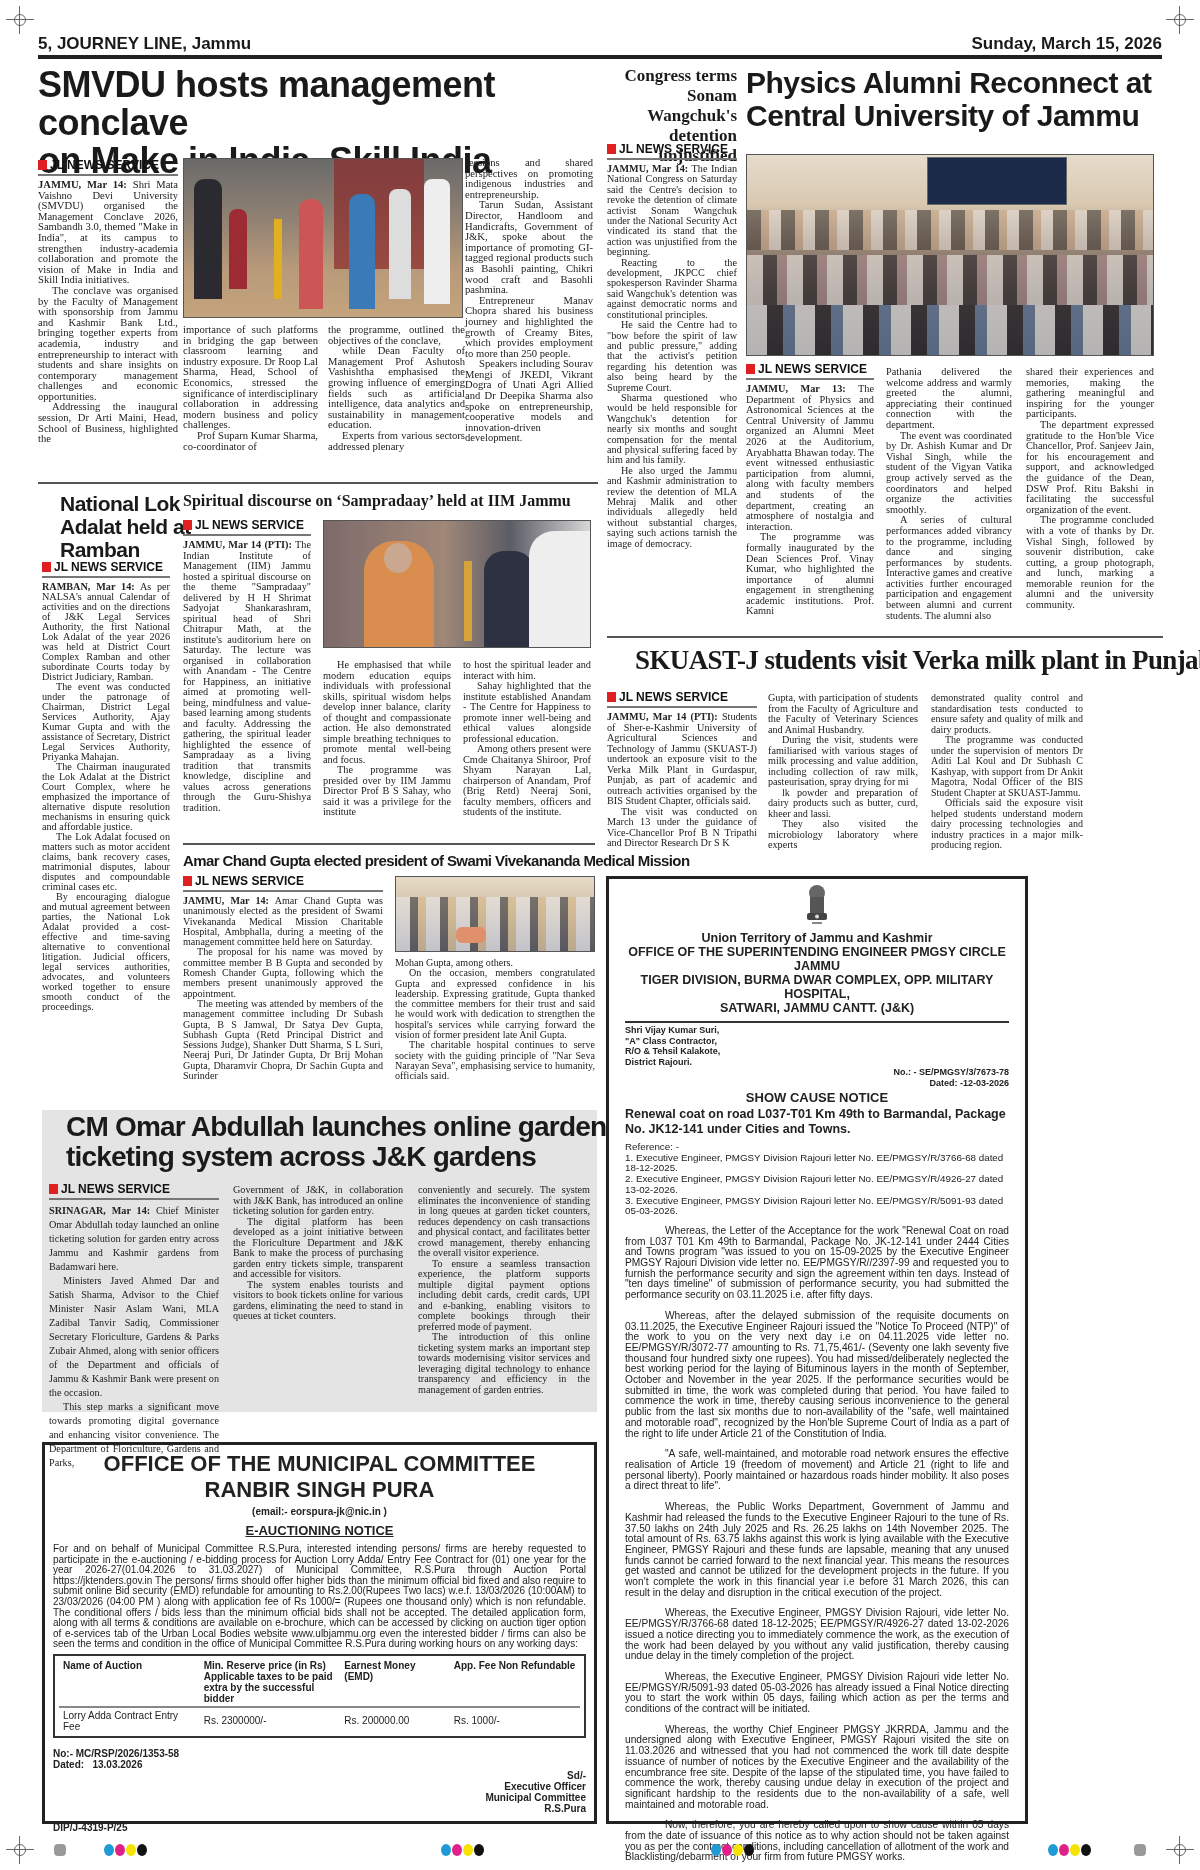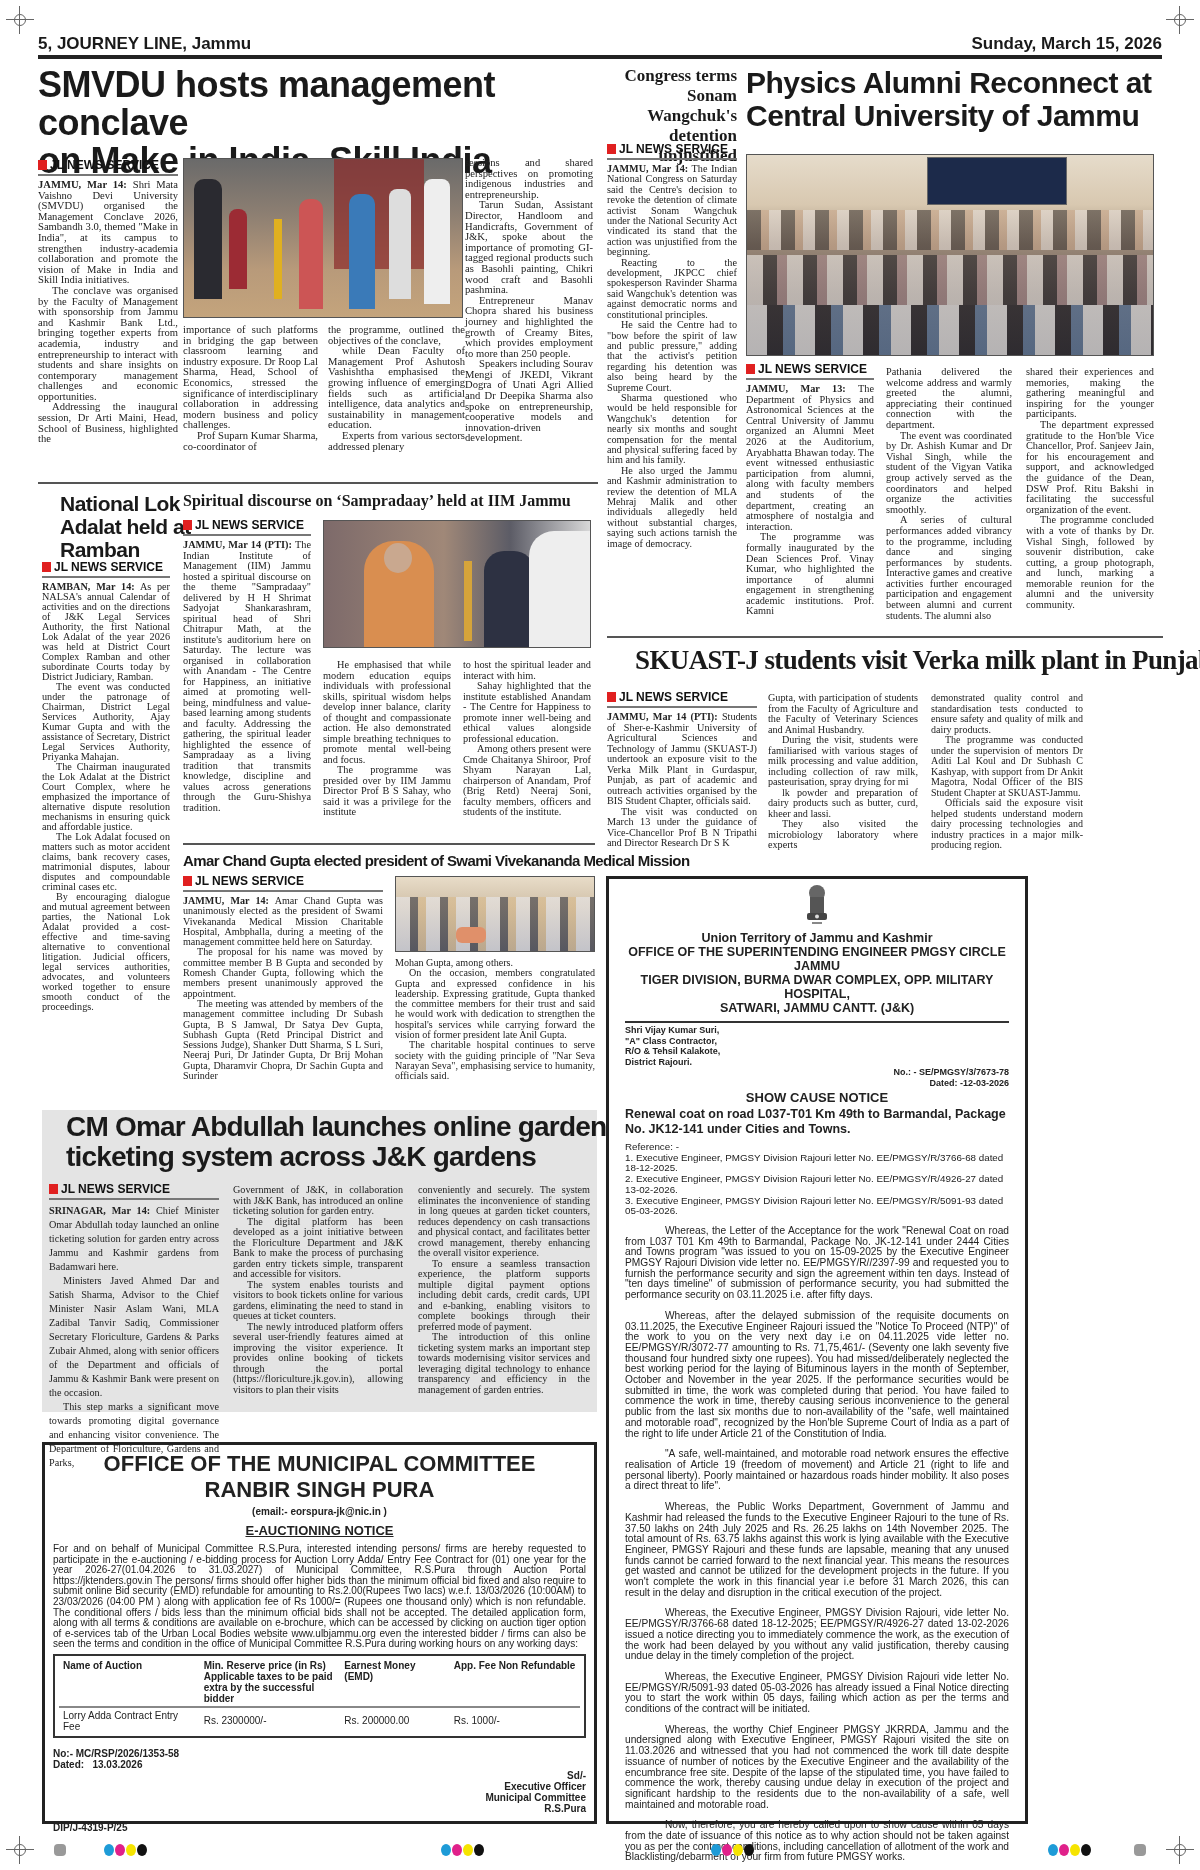--- a/index.html
+++ b/index.html
@@ -316,21 +316,20 @@
     <p class="first"><span class="dateline">SRINAGAR, Mar 14:</span> <span>Chief Minister Omar Abdullah today launched an online ticketing solution for garden entry across Jammu and Kashmir gardens from Badamwari here.</span></p>
     <p>Ministers Javed Ahmed Dar and Satish Sharma, Advisor to the Chief Minister Nasir Aslam Wani, MLA Zadibal Tanvir Sadiq, Commissioner Secretary Floriculture, Gardens &amp; Parks Zubair Ahmed, along with senior officers of the Department and officials of Jammu &amp; Kashmir Bank were present on the occasion.</p>
     <p>This step marks a significant move towards promoting digital governance and enhancing visitor convenience. The Department of Floriculture, Gardens and Parks,</p>
   </div>
 </div>
 <div class="abs" style="left:233px;top:1185px;width:170px;">
   <div class="body-text" style="font-size:10.2px;line-height:10.5px;">
     <p class="first">Government of J&amp;K, in collaboration with J&amp;K Bank, has introduced an online ticketing solution for garden entry.</p>
     <p>The digital platform has been developed as a joint initiative between the Floriculture Department and J&amp;K Bank to make the process of purchasing garden entry tickets simple, transparent and accessible for visitors.</p>
     <p>The system enables tourists and visitors to book tickets online for various gardens, eliminating the need to stand in queues at ticket counters.</p>
-    <p>The newly introduced platform offers several user-friendly features aimed at improving the visitor experience. It provides online booking of tickets through the portal (https://floriculture.jk.gov.in), allowing visitors to plan their visits</p>
   </div>
 </div>
 <div class="abs" style="left:418px;top:1185px;width:172px;">
   <div class="body-text" style="font-size:10.2px;line-height:10.5px;">
     <p class="first">conveniently and securely. The system eliminates the inconvenience of standing in long queues at garden ticket counters, reduces dependency on cash transactions and physical contact, and facilitates better crowd management, thereby enhancing the overall visitor experience.</p>
     <p>To ensure a seamless transaction experience, the platform supports multiple digital payment options including debit cards, credit cards, UPI and e-banking, enabling visitors to complete bookings through their preferred mode of payment.</p>
     <p>The introduction of this online ticketing system marks an important step towards modernising visitor services and leveraging digital technology to enhance transparency and efficiency in the management of garden entries.</p>
   </div>
 </div>
 

